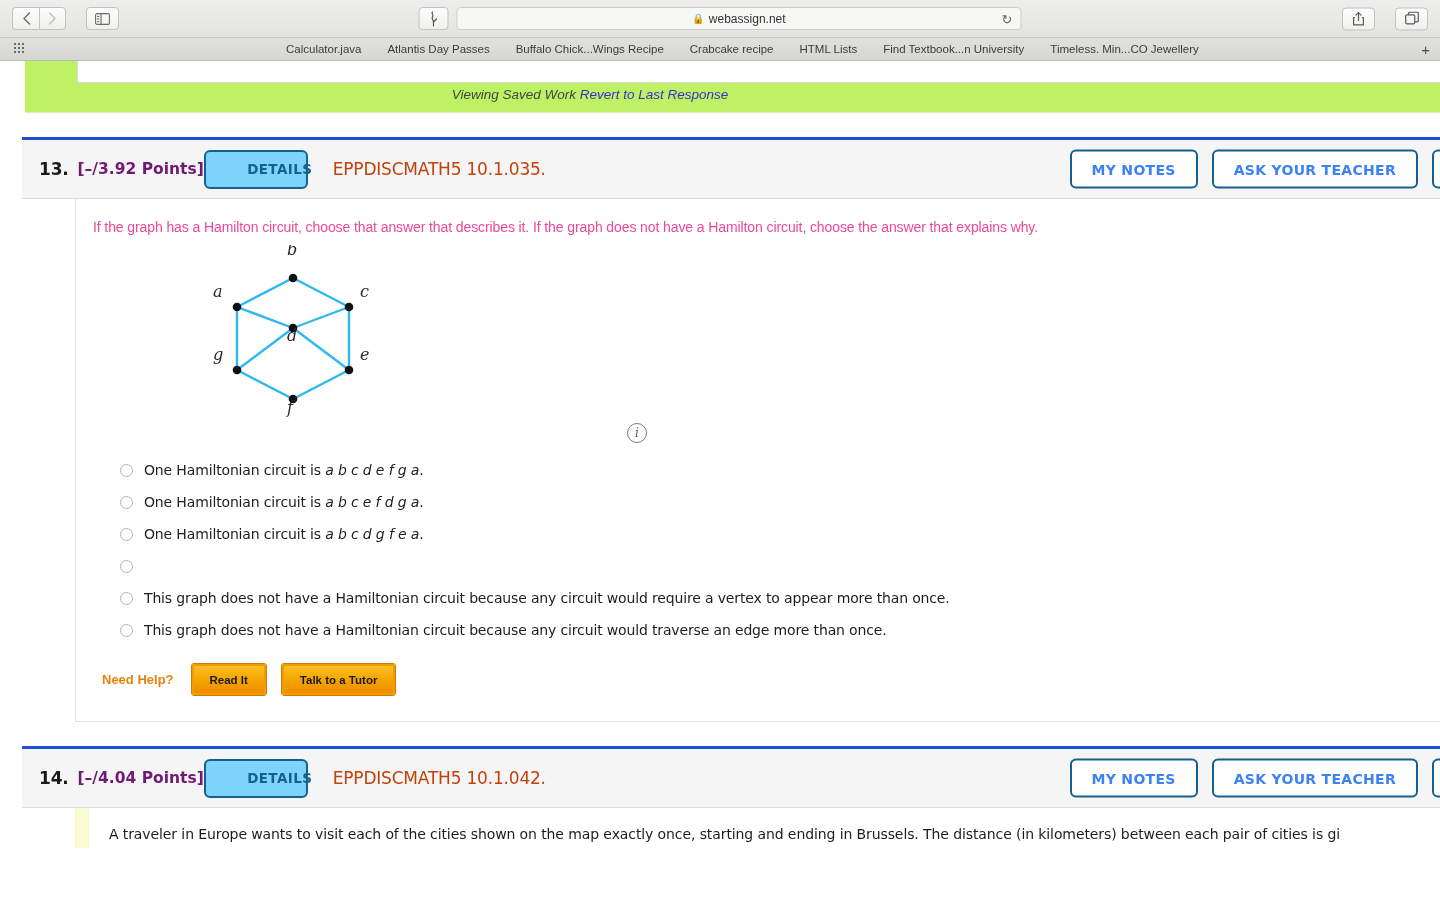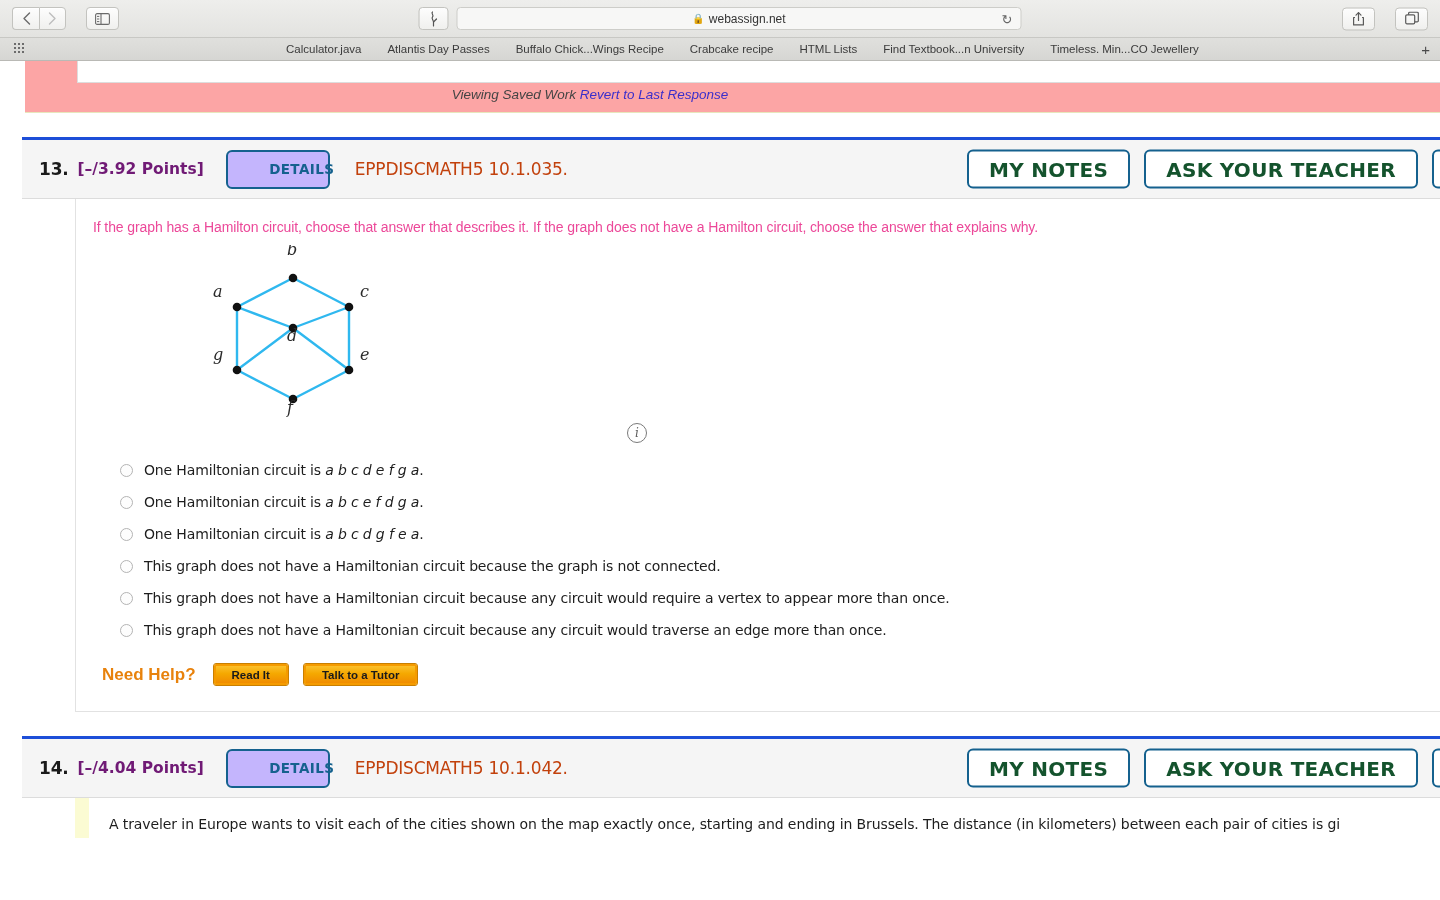--- a/index.html
+++ b/index.html
@@ -94,21 +94,21 @@
   .bk-items span { cursor: default; }
   .bk-plus {
     position: absolute; right: 10px;
     font-size: 15px; color: #4a4a4a; font-weight: 300;
   }
 
   
   .page { position: relative; width: 1440px; background: #fff; }
 
   .saved-band {
-    background: #fca5a5;
+    background: #bef264;
     margin: 0 0 0 25px;
     width: 1415px;
     height: 52px;
     position: relative;
     border-bottom: 1px solid #e7e7bd;
   }
   .saved-white {
     position: absolute; left: 52px; top: 0;
     right: 0; height: 22px;
     background: #fff;
@@ -140,25 +140,24 @@
     font-size: 17px; font-weight: bold; color: #1a1a1a;
     letter-spacing: -.2px;
     font-family: "DejaVu Sans", sans-serif;
   }
   .q-points {
     font-size: 15.5px; font-weight: bold; color: #701a75;
     margin-left: 9px;
     font-family: "DejaVu Sans", sans-serif;
   }
   .details-btn {
-    margin-left: 22px;
     width: 104px; height: 39px;
     border: 2px solid #15618e;
     border-radius: 6px;
-    background: #c4b5fd;
+    background: #7dd3fc;
     color: #15618e;
     font-size: 13.5px; font-weight: bold;
     letter-spacing: .4px;
     display: flex; align-items: center; justify-content: center;
     cursor: pointer;
     font-family: "DejaVu Sans", sans-serif;
     padding-left: 48px;
   }
   .q-code {
     margin-left: 25px;
@@ -169,22 +168,22 @@
   }
   .q-actions {
     position: absolute; right: -22px; top: 50%; transform: translateY(-50%);
     display: flex; gap: 14px;
   }
   .act-btn {
     height: 39px;
     border: 2px solid #15618e;
     border-radius: 6px;
     background: #fff;
-    color: #14532d;
-    font-size: 20px; font-weight: bold;
+    color: #3b82f6;
+    font-size: 14px; font-weight: bold;
     letter-spacing: .3px;
     display: flex; align-items: center; justify-content: center;
     padding: 0 20px;
     cursor: pointer;
     white-space: nowrap;
     font-family: "DejaVu Sans", sans-serif;
   }
   .act-btn.clipped { width: 30px; padding: 0; overflow: hidden; }
 
   .q-body {
@@ -236,26 +235,26 @@
     letter-spacing: -.15px;
   }
   .choice-label em { font-style: italic; }
 
   .need-help {
     display: flex; align-items: center;
     margin-top: 18px; padding-left: 9px;
   }
   .need-help-label {
     color: #e8820c;
-    font-weight: bold; font-size: 17px;
+    font-weight: bold; font-size: 13px;
     margin-right: 18px;
     font-family: "Liberation Sans", sans-serif;
   }
   .help-btn {
-    height: 21px;
+    height: 31px;
     background: linear-gradient(to bottom,#fbc02a 0%,#f5a800 45%,#f08c00 100%);
     border: 2px solid #f59b00;
     outline: 1px solid #c97f00;
     border-radius: 2px;
     color: #1a1a1a;
     font-size: 11.5px; font-weight: bold;
     display: flex; align-items: center; justify-content: center;
     padding: 0 16px;
     margin-right: 16px;
     cursor: pointer;
@@ -432,21 +431,20 @@
           </span>
         </div>
         <div class="choice">
           <span class="radio"></span>
           <span class="choice-label">
             <span>One Hamiltonian circuit is </span><em>a b c d g f e a</em><span>.</span>
           </span>
         </div>
         <div class="choice">
           <span class="radio"></span>
-          <span class="choice-label">This graph does not have a Hamiltonian circuit because the graph is not connected.</span>
         </div>
         <div class="choice">
           <span class="radio"></span>
           <span class="choice-label">This graph does not have a Hamiltonian circuit because any circuit would require a vertex to appear more than once.</span>
         </div>
         <div class="choice">
           <span class="radio"></span>
           <span class="choice-label">This graph does not have a Hamiltonian circuit because any circuit would traverse an edge more than once.</span>
         </div>
       </div>

